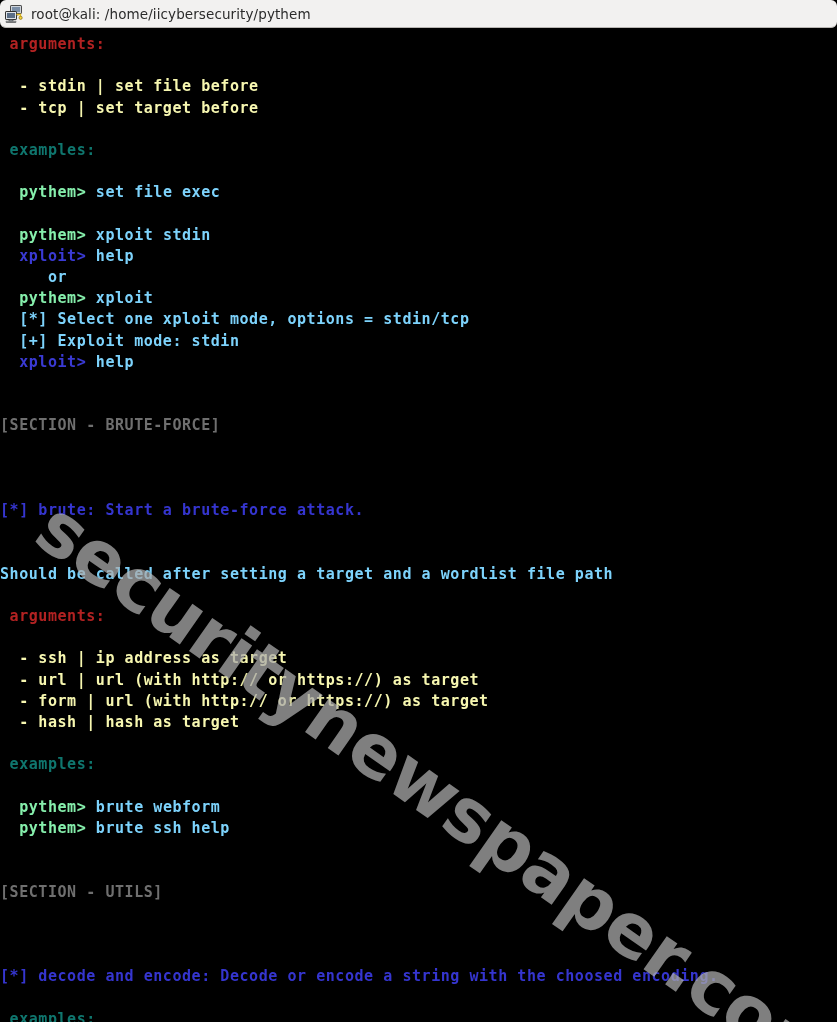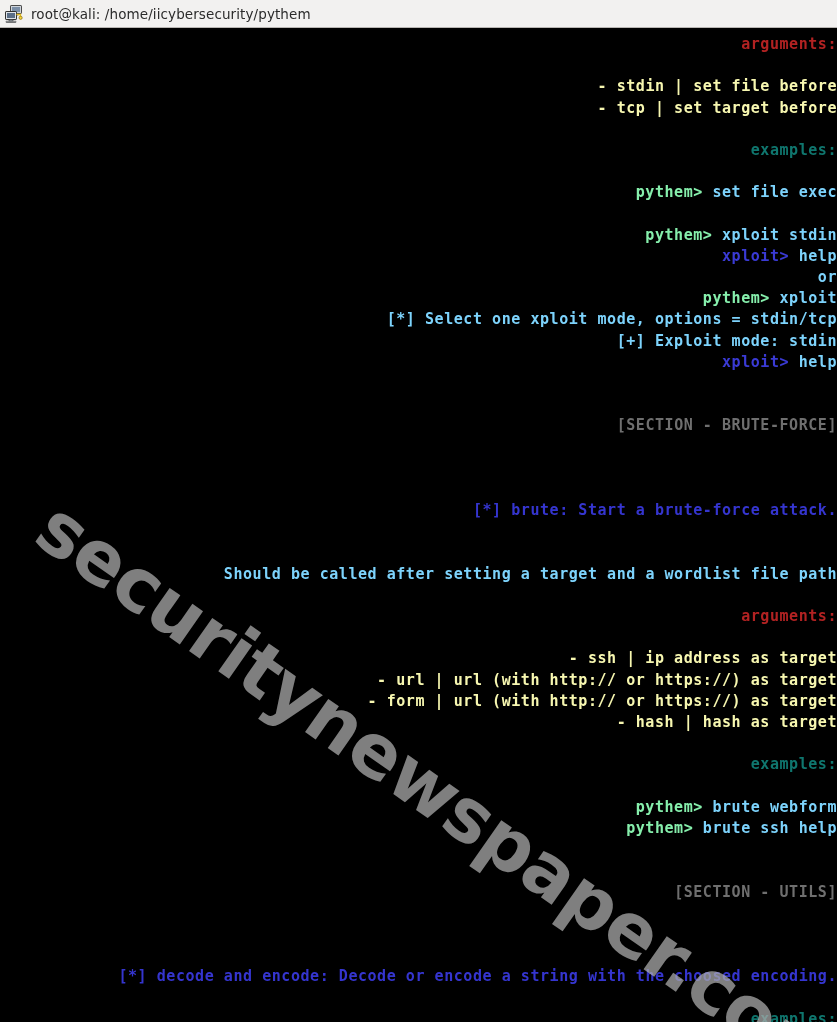--- a/index.html
+++ b/index.html
@@ -19,20 +19,21 @@
   #titlebar {
     position: relative;
     height: 28px;
     background: #f2f1f0;
     border-bottom: 1px solid #b9b6b3;
     box-sizing: border-box;
     display: flex;
     align-items: center;
     padding-left: 4px;
     overflow: hidden;
+    border-radius: 6px;
   }
   #titlebar .tb-icon {
     width: 20px;
     height: 20px;
     flex: 0 0 20px;
     margin-right: 7px;
     display: block;
   }
   #titlebar .tb-title {
     font-family: "DejaVu Sans", "Liberation Sans", sans-serif;
@@ -58,33 +59,32 @@
     font-size: 15px;
     line-height: 21.2px;
     white-space: pre;
     font-weight: bold;
     letter-spacing: 0.55px;
   }
   #term-lines .ln {
     height: 21.2px;
     padding-left: 0px;
     white-space: pre;
-    text-align: right;
   }
   #term-lines .ln span { white-space: pre; }
 
   
   .c-red    { color: #b22222; }
   .c-yellow { color: #f7f7b0; }
   .c-green  { color: #0f766e; }
   .c-white  { color: #7dd3fc; }
   .c-blue   { color: #3535cf; }
   .c-gray   { color: #6f6f6f; }
   .c-prompt { color: #86efac; }
-  .c-xprompt{ color: #3a3ad4; margin-left: 48px; }
+  .c-xprompt{ color: #3a3ad4; }
 
   
   #watermark {
     position: absolute;
     z-index: 3;
     left: 46px;
     top: 298px;
     width: 740px;
     height: 430px;
     pointer-events: none;

